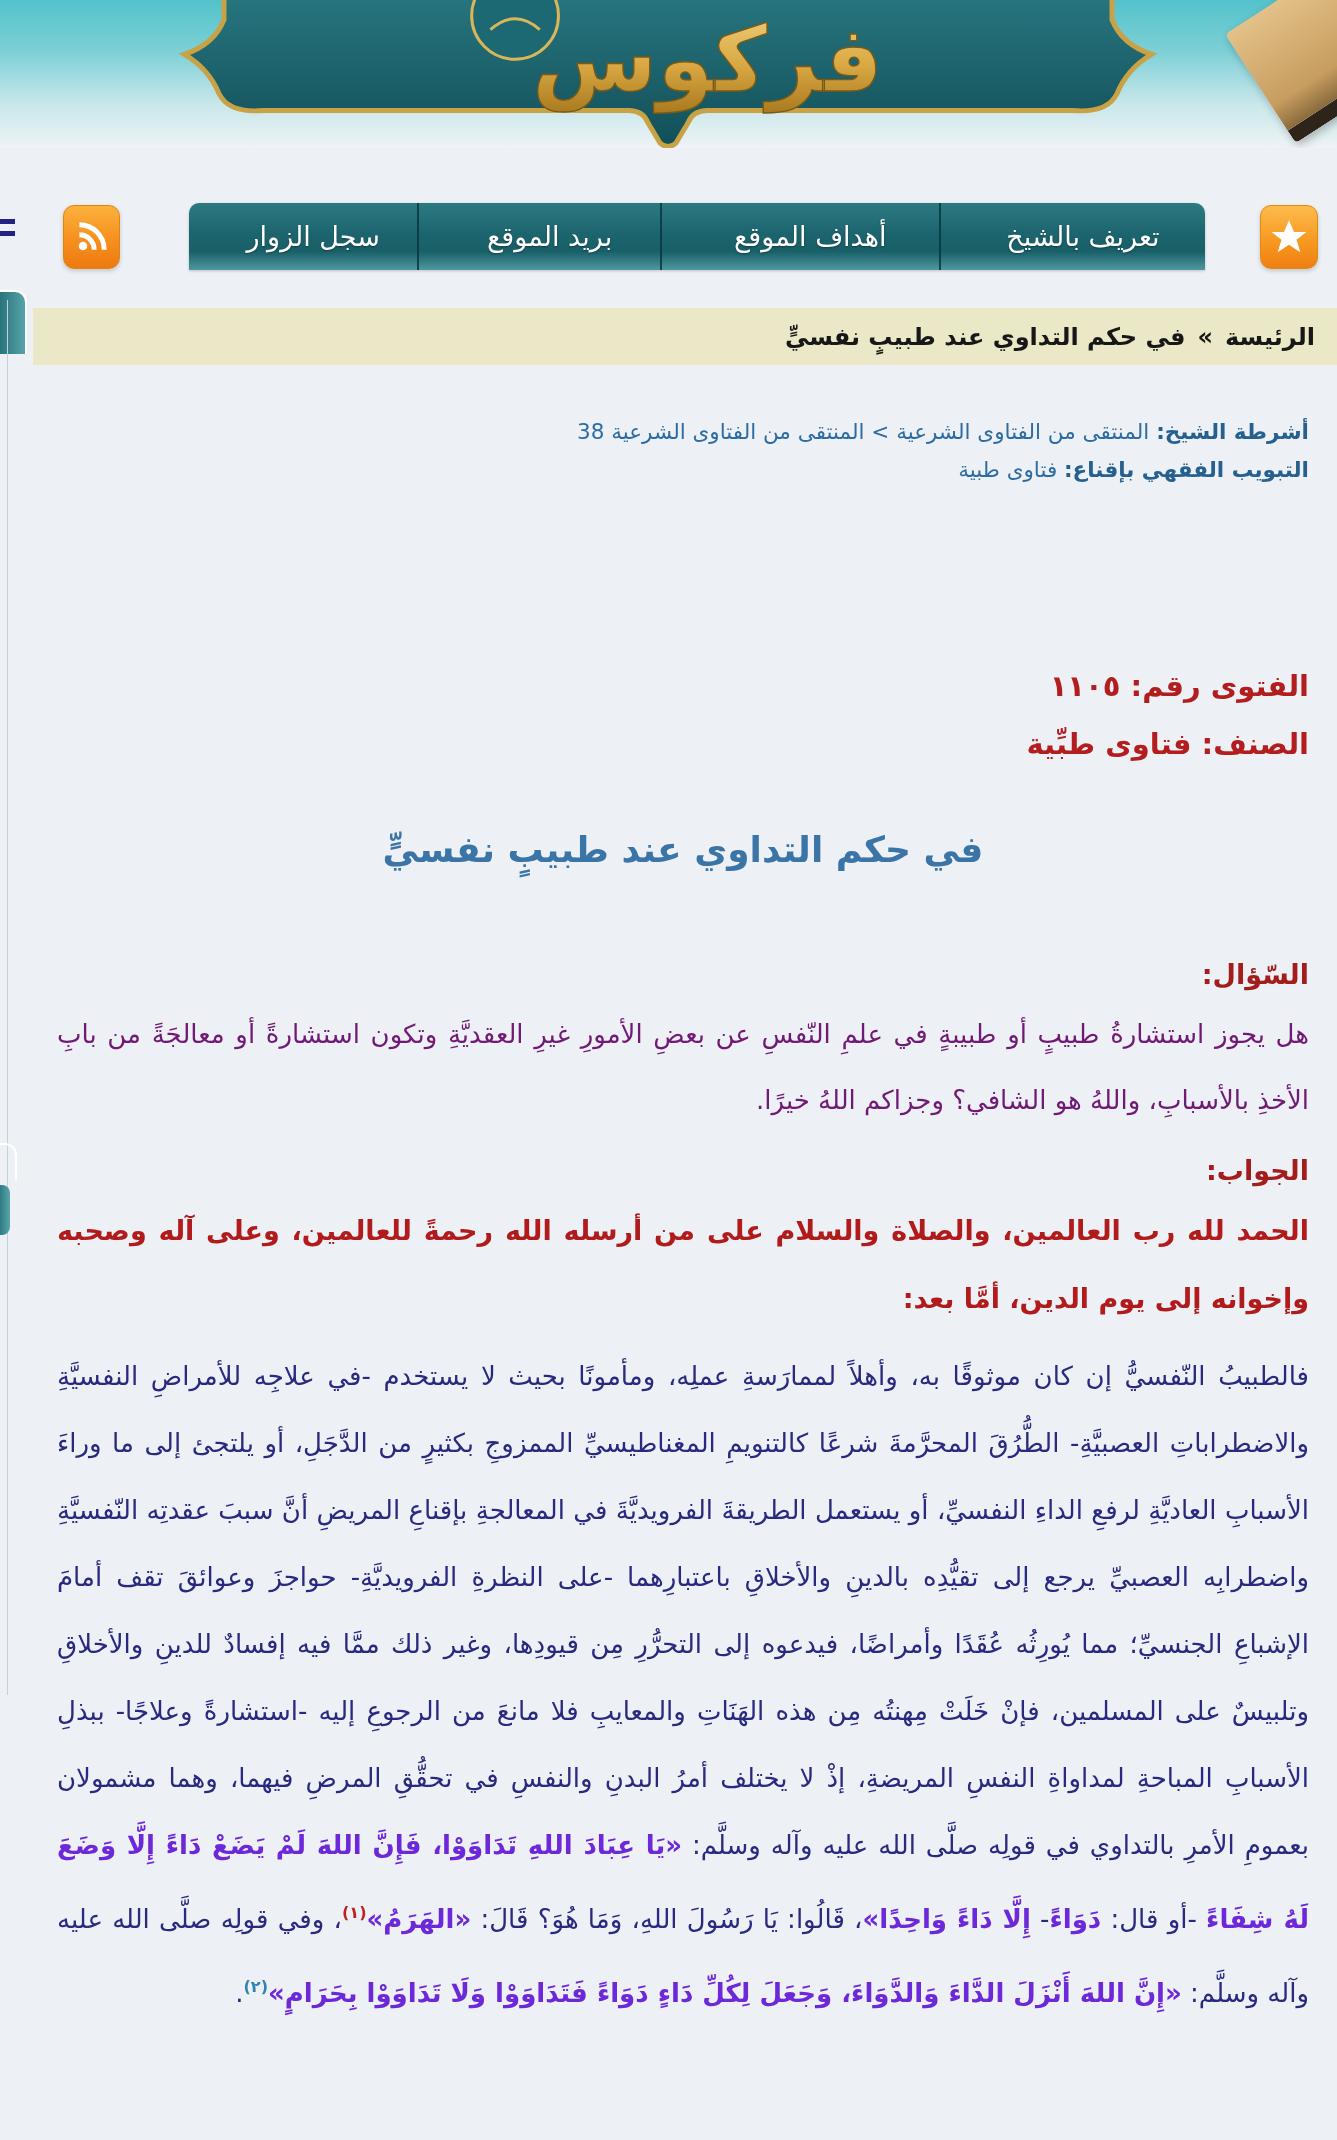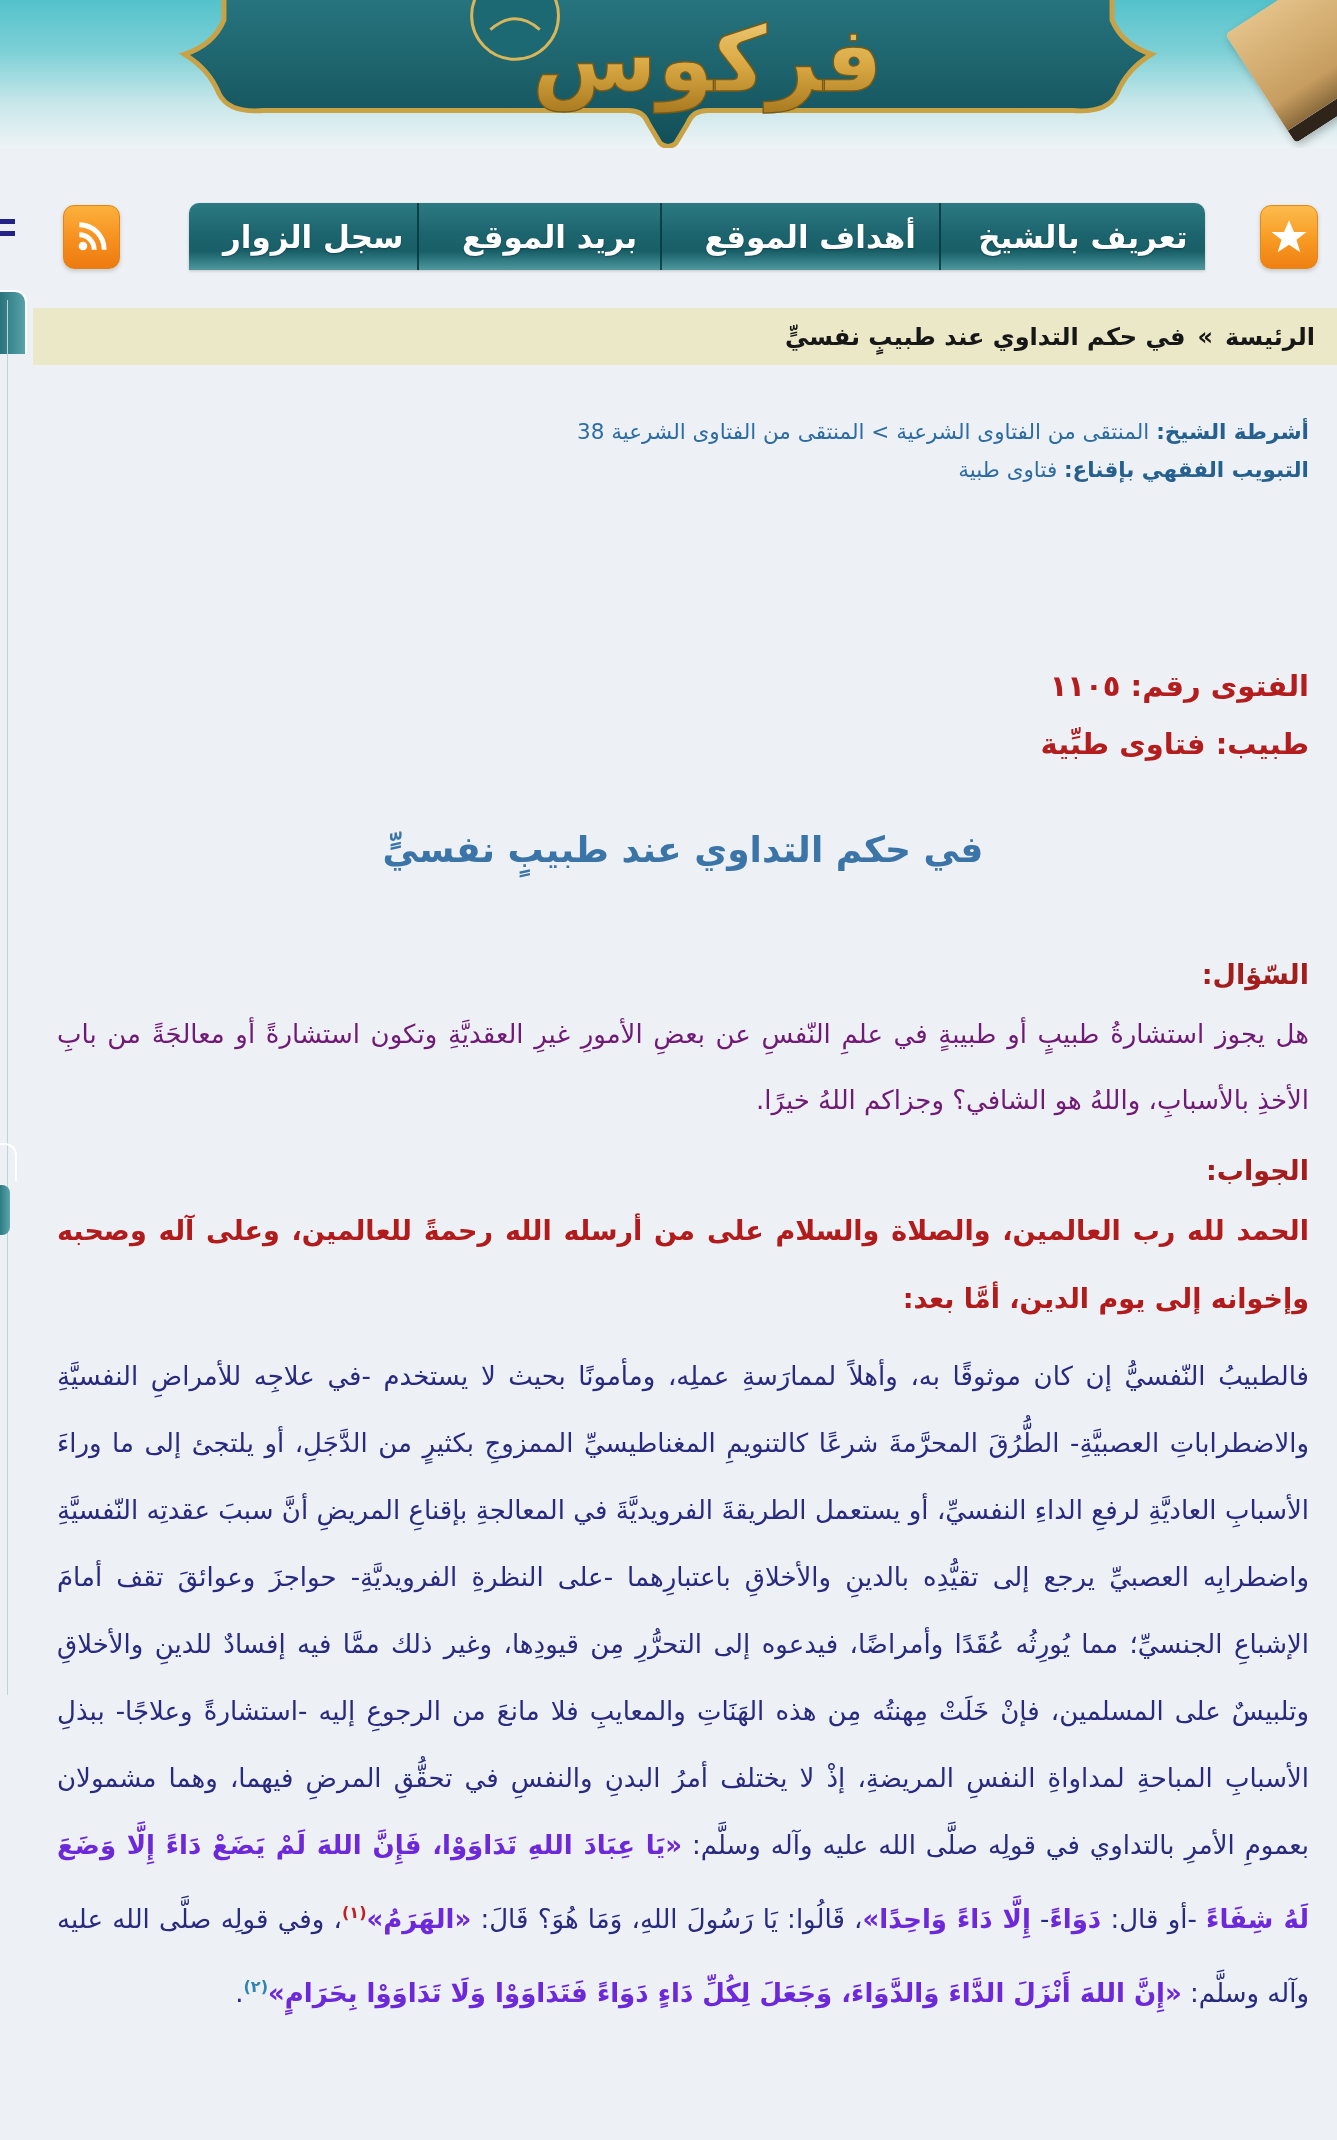--- a/index.html
+++ b/index.html
@@ -48,21 +48,21 @@
   }
   .navbar{
     position:absolute;top:0;right:132px;width:1016px;height:67px;
     display:flex;
     background:linear-gradient(180deg,#2c7a83 0%,#1d656e 45%,#185f68 72%,#4e989e 100%);
     border-radius:10px 10px 0 0;
     box-shadow:0 1px 3px rgba(0,0,0,.2);
   }
   .nav-item{
     display:flex;align-items:center;justify-content:center;
-    color:#ffffff;font-size:31px;font-weight:bold;
+    color:#ffffff;font-size:27px;font-weight:normal;
     text-decoration:none;cursor:pointer;
     text-shadow:0 1px 2px rgba(0,0,0,.35);
     padding-left:20px;
   }
   .nav-item + .nav-item{border-inline-start:2px solid rgba(9,55,62,.85);}
   .nav-item.w1{flex:266;}
   .nav-item.w2{flex:280;}
   .nav-item.w3{flex:240;}
   .nav-item.w4{flex:227;}
 
@@ -209,21 +209,21 @@
         <a>فتاوى طبية</a>
       </div>
     </div>
 
     <div class="fatwa-num-block">
       <div>
         <span>الفتوى رقم:</span>
         <span>١١٠٥</span>
       </div>
       <div>
-        <span>طبيب:</span>
+        <span>الصنف:</span>
         <span>فتاوى طبِّية</span>
       </div>
     </div>
 
     <h1 class="fatwa-title">في حكم التداوي عند طبيبٍ نفسيٍّ</h1>
 
     <div class="section-label">السّؤال:</div>
     <p class="question-text">هل يجوز استشارةُ طبيبٍ أو طبيبةٍ في علمِ النّفسِ عن بعضِ الأمورِ غيرِ العقديَّةِ وتكون استشارةً أو معالجَةً من بابِ الأخذِ بالأسبابِ، واللهُ هو الشافي؟ وجزاكم اللهُ خيرًا.</p>
 
     <div class="section-label answer">الجواب:</div>

